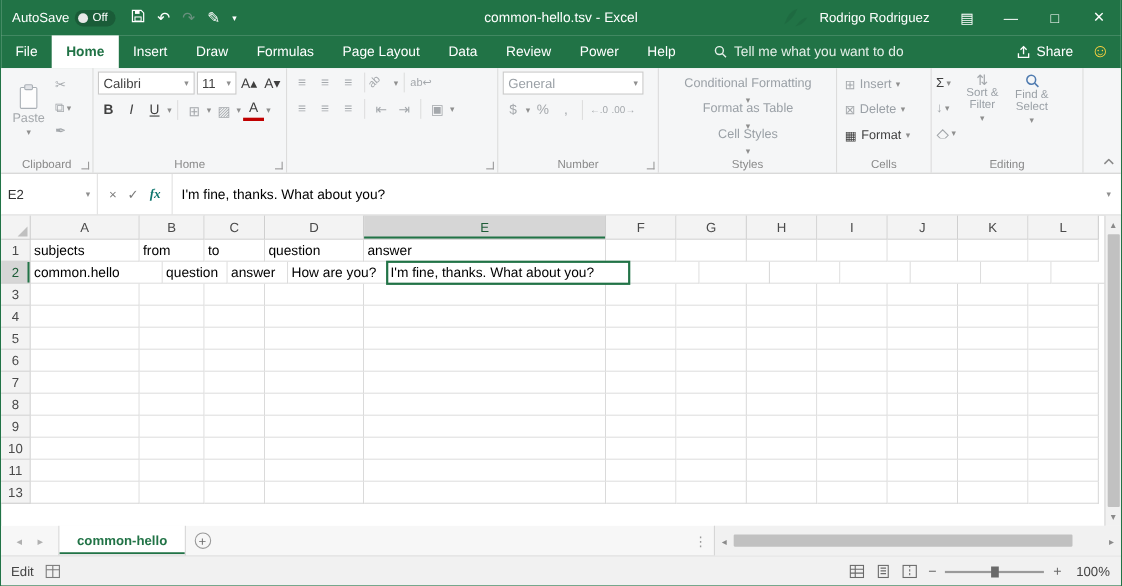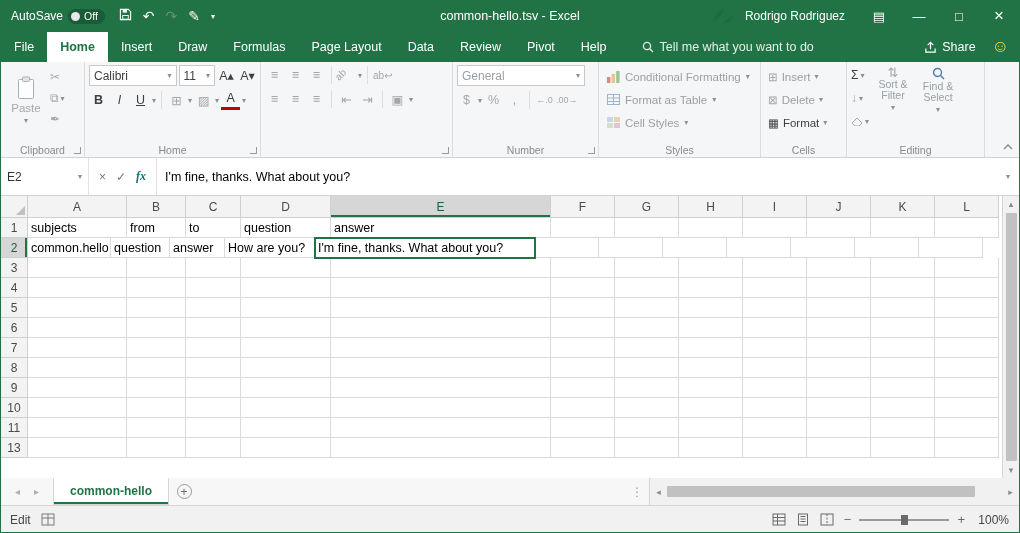--- a/index.html
+++ b/index.html
@@ -44,21 +44,21 @@
   .mbtn { font-size:12px; color:#a4a8ac; display:flex; align-items:center; gap:2px; height:16px; }
 
   .frow { display:flex; align-items:center; gap:2px; margin-bottom:4px; }
   .combo { background:#fff; border:1px solid #c9c9c9; height:21px; display:flex; align-items:center; padding:0 4px; justify-content:space-between; color:#3f3f3f; }
   .fbtn { min-width:19px; height:20px; display:flex; align-items:center; justify-content:center; font-size:12.5px; }
   .bold { font-weight:bold; } .ital { font-style:italic; } .und { text-decoration:underline; }
   .fc { border-bottom:3px solid #c00000; line-height:11px; }
   .vsep { width:1px; height:18px; background:#dedede; margin:0 3px; }
   .rot { display:inline-block; transform:rotate(-45deg); font-size:10px; }
 
-  .stylebtn { display:flex; align-items:center; gap:5px; height:23px; padding:0 4px; color:#9aa0a6; font-size:11.5px; white-space:nowrap; }
+  .stylebtn { display:flex; align-items:center; gap:5px; height:23px; padding:0 4px; color:#9aa0a6; font-size:11.5px; white-space:nowrap;flex-direction:column; }
   .cellbtn { display:flex; align-items:center; gap:4px; height:23px; padding:0 3px; color:#9aa0a6; font-size:11.5px; }
 
   .edit-left { display:flex; flex-direction:column; gap:3px; }
   .ebtn { display:flex; align-items:center; gap:2px; height:20px; font-size:12px; }
   .bigbtn { width:42px; display:flex; flex-direction:column; align-items:center; justify-content:flex-start; gap:1px; padding-top:2px; font-size:10.5px; color:#9aa0a6; text-align:center; line-height:11px; }
   .collapse-ribbon { position:absolute; right:6px; bottom:4px; }
 
   
   .fbar { height:38px; background:#fff; border-bottom:1px solid #d2d2d2; display:flex; align-items:stretch; }
   .namebox { width:88px; border-right:1px solid #e1e1e1; display:flex; align-items:center; padding:0 6px; justify-content:space-between; color:#333; }
@@ -148,21 +148,21 @@
 <div class="tabsrow">
   <div style="display:flex">
       <div class="rtab">File</div>
       <div class="rtab active">Home</div>
       <div class="rtab">Insert</div>
       <div class="rtab">Draw</div>
       <div class="rtab">Formulas</div>
       <div class="rtab">Page Layout</div>
       <div class="rtab">Data</div>
       <div class="rtab">Review</div>
-      <div class="rtab">Pivot</div>
+      <div class="rtab">Power</div>
       <div class="rtab">Help</div>
     </div>
   <div class="tellme">
     <svg width="12" height="12" viewBox="0 0 12 12">
         <circle cx="5" cy="5" r="3.6" fill="none" stroke="#e4efe8" stroke-width="1.3"></circle>
         <line x1="7.8" y1="7.8" x2="11" y2="11" stroke="#e4efe8" stroke-width="1.3"></line>
       </svg>
     <span>Tell me what you want to do</span>
   </div>
   <div class="tabsrow-right">
@@ -429,21 +429,21 @@
           <div class="cell" style="width: 64px;"></div>
           <div class="cell" style="width: 64px;"></div>
           <div class="cell" style="width: 64px;"></div>
           <div class="cell" style="width: 64px;"></div>
           <div class="cell" style="width: 64px;"></div>
           <div class="cell" style="width: 64px;"></div>
           <div class="cell" style="width: 64px;"></div>
         </div>
         <div class="grid-row">
           <div class="row-h hl">2</div>
-          <div class="cell" style="width: 83px; text-align: right;">common.hello</div>
+          <div class="cell" style="width: 120px; text-align: right;">common.hello</div>
           <div class="cell" style="width: 59px;">question</div>
           <div class="cell" style="width: 55px;">answer</div>
           <div class="cell" style="width: 90px;">How are you?</div>
           <div class="cell sel" style="width: 220px;">I'm fine, thanks. What about you?</div>
           <div class="cell" style="width: 64px;"></div>
           <div class="cell" style="width: 64px;"></div>
           <div class="cell" style="width: 64px;"></div>
           <div class="cell" style="width: 64px;"></div>
           <div class="cell" style="width: 64px;"></div>
           <div class="cell" style="width: 64px;"></div>

